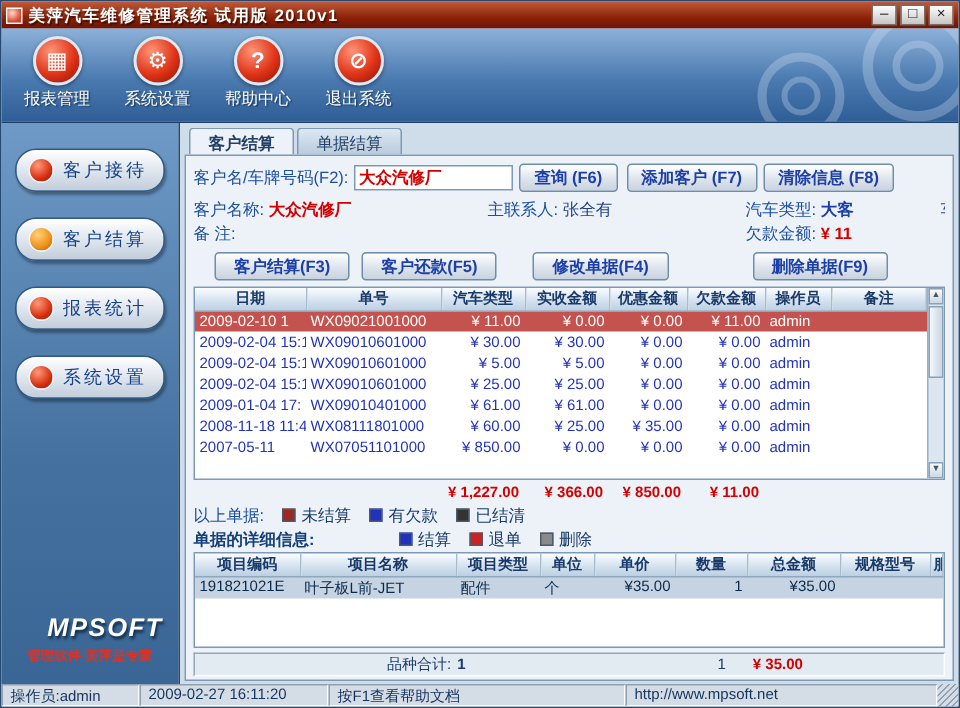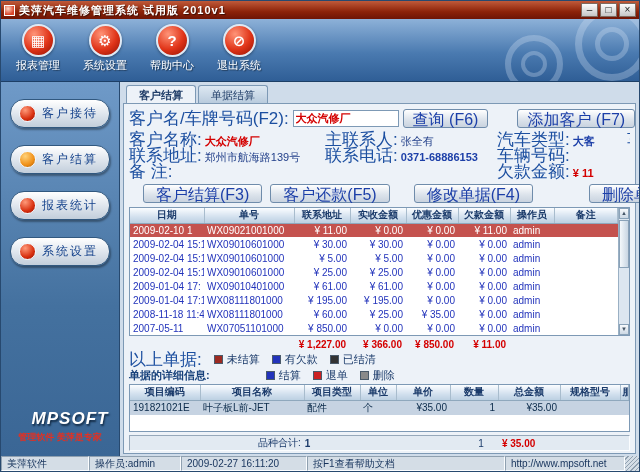--- a/index.html
+++ b/index.html
@@ -61,33 +61,33 @@
     background:#cfdcea; }
   #tabs { display:flex; gap:2px; padding:3px 0 0 6px; height:21px; }
   .tab { padding:2px 12px 0 12px; font-size:11px; color:#23406a;
     background:linear-gradient(#dde8f2,#b9cbdd); border:1px solid #7d99b5; border-bottom:none;
     border-radius:3px 3px 0 0; cursor:pointer; }
   .tab.active { background:#edf2f8; font-weight:bold; }
   #panel { position:absolute; top:21px; left:3px; right:3px; bottom:2px;
     background:#edf2f8; border:1px solid #7d99b5; padding:3px 5px 2px 5px;
     display:flex; flex-direction:column; }
 
-  .lbl { font-size:17px; color:#1c4fa0; white-space:nowrap; }
+  .lbl { font-size:11px; color:#1c4fa0; white-space:nowrap; }
   .val-red  { color:#d40000; font-weight:bold; }
   .val-blue { color:#1c3fa8; font-weight:bold; }
   .val-nav  { color:#23408a; }
 
   .search-row { display:flex; align-items:center; height:22px; gap:4px; flex:none; }
   #search-input { width:106px; height:17px; border:1px solid #7d99b5; background:#fff;
     font-size:11px; font-weight:bold; color:#d40000; padding:0 2px; font-family:inherit; }
-  .btn { height:19px; font-size:16px; font-weight:normal; color:#1c3fa8;
+  .btn { height:19px; font-size:11px; font-weight:bold; color:#1c3fa8;
     background:linear-gradient(#ffffff,#dde4ec 55%,#c9d3df);
     border:1px solid #6f8cab; border-radius:3px; padding:0 9px; cursor:pointer;
     font-family:inherit; white-space:nowrap; }
-  .gap14 { margin-left:25px; }
+  .gap14 { margin-left:2px; }
 
   .info { margin-top:2px; font-size:11px; flex:none; }
   .info-row { display:flex; height:16px; align-items:center; }
   .seg1 { width:196px; overflow:hidden; white-space:nowrap; }
   .seg2 { width:172px; overflow:hidden; white-space:nowrap; }
   .seg3 { width:130px; overflow:hidden; white-space:nowrap; }
   .seg4 { flex:1; overflow:hidden; white-space:nowrap; }
 
   .action-row { display:flex; margin:5px 0 4px 14px; flex:none; }
   .action-row .btn { padding:0 12px; }
@@ -214,39 +214,32 @@
       <div class="tab">单据结算</div>
     </div>
 
     <div id="panel">
 
       <div class="search-row">
         <span class="lbl">客户名/车牌号码(F2):</span>
         <input id="search-input" value="大众汽修厂" style="">
         <button class="btn">查询 (F6)</button>
         <button class="btn gap14">添加客户 (F7)</button>
+        <button class="btn">清除信息 (F8)</button>
       </div>
 
       <div class="info">
         <div class="info-row">
           <span class="seg1"><span class="lbl">客户名称:</span>
             <span class="val-red">大众汽修厂</span></span>
           <span class="seg2"><span class="lbl">主联系人:</span>
             <span class="val-nav">张全有</span></span>
           <span class="seg3"><span class="lbl">汽车类型:</span>
             <span class="val-blue">大客</span></span>
           <span class="seg4"><span class="lbl">车 架 号:</span></span>
-        </div>
-        <div class="info-row">
-          <span class="seg1"><span class="lbl">联系地址:</span>
-            <span class="val-nav">郑州市航海路139号</span></span>
-          <span class="seg2"><span class="lbl">联系电话:</span>
-            <span class="val-blue">0371-68886153</span></span>
-          <span class="seg3"><span class="lbl">车辆号码:</span></span>
-          <span class="seg4"></span>
         </div>
         <div class="info-row">
           <span class="seg1"><span class="lbl">备    注:</span></span>
           <span class="seg2"></span>
           <span class="seg3"><span class="lbl">欠款金额:</span>
             <span class="val-red">¥ 11</span></span>
           <span class="seg4"></span>
         </div>
       </div>
 
@@ -266,21 +259,21 @@
               <col style="width:56px">
               <col style="width:52px">
               <col style="width:52px">
               <col style="width:44px">
               <col>
             </colgroup>
           <thead>
             <tr>
               <th>日期</th>
               <th>单号</th>
-              <th>联系地址</th>
+              <th>汽车类型</th>
               <th>实收金额</th>
               <th>优惠金额</th>
               <th>欠款金额</th>
               <th>操作员</th>
               <th>备注</th>
             </tr>
           </thead>
           <tbody>
             <tr class="sel">
               <td>2009-02-10 1</td>
@@ -320,30 +313,20 @@
               <td class="num">¥ 0.00</td>
               <td class="num">¥ 0.00</td>
               <td>admin</td>
               <td></td>
             </tr>
             <tr>
               <td>2009-01-04 17:</td>
               <td>WX09010401000</td>
               <td class="num">¥ 61.00</td>
               <td class="num">¥ 61.00</td>
-              <td class="num">¥ 0.00</td>
-              <td class="num">¥ 0.00</td>
-              <td>admin</td>
-              <td></td>
-            </tr>
-            <tr>
-              <td>2009-01-04 17:1</td>
-              <td>WX08111801000</td>
-              <td class="num">¥ 195.00</td>
-              <td class="num">¥ 195.00</td>
               <td class="num">¥ 0.00</td>
               <td class="num">¥ 0.00</td>
               <td>admin</td>
               <td></td>
             </tr>
             <tr>
               <td>2008-11-18 11:4</td>
               <td>WX08111801000</td>
               <td class="num">¥ 60.00</td>
               <td class="num">¥ 25.00</td>
@@ -462,21 +445,20 @@
         <span style="margin-left:128px">品种合计:</span>
         <span style="margin-left:4px; font-weight:bold">1</span>
         <span style="margin-left:168px">1</span>
         <span class="red" style="margin-left:18px">¥ 35.00</span>
       </div>
 
     </div>
   </div>
 
   <div id="statusbar">
-    <span class="status-seg w-brand">美萍软件</span>
     <span class="status-seg w-op">操作员:admin</span>
     <span class="status-seg w-time">2009-02-27 16:11:20</span>
     <span class="status-seg w-help">按F1查看帮助文档</span>
     <span class="status-seg w-url">http://www.mpsoft.net</span>
     <span class="status-seg grip"></span>
   </div>
 
 </div>
 
 </body></html>

